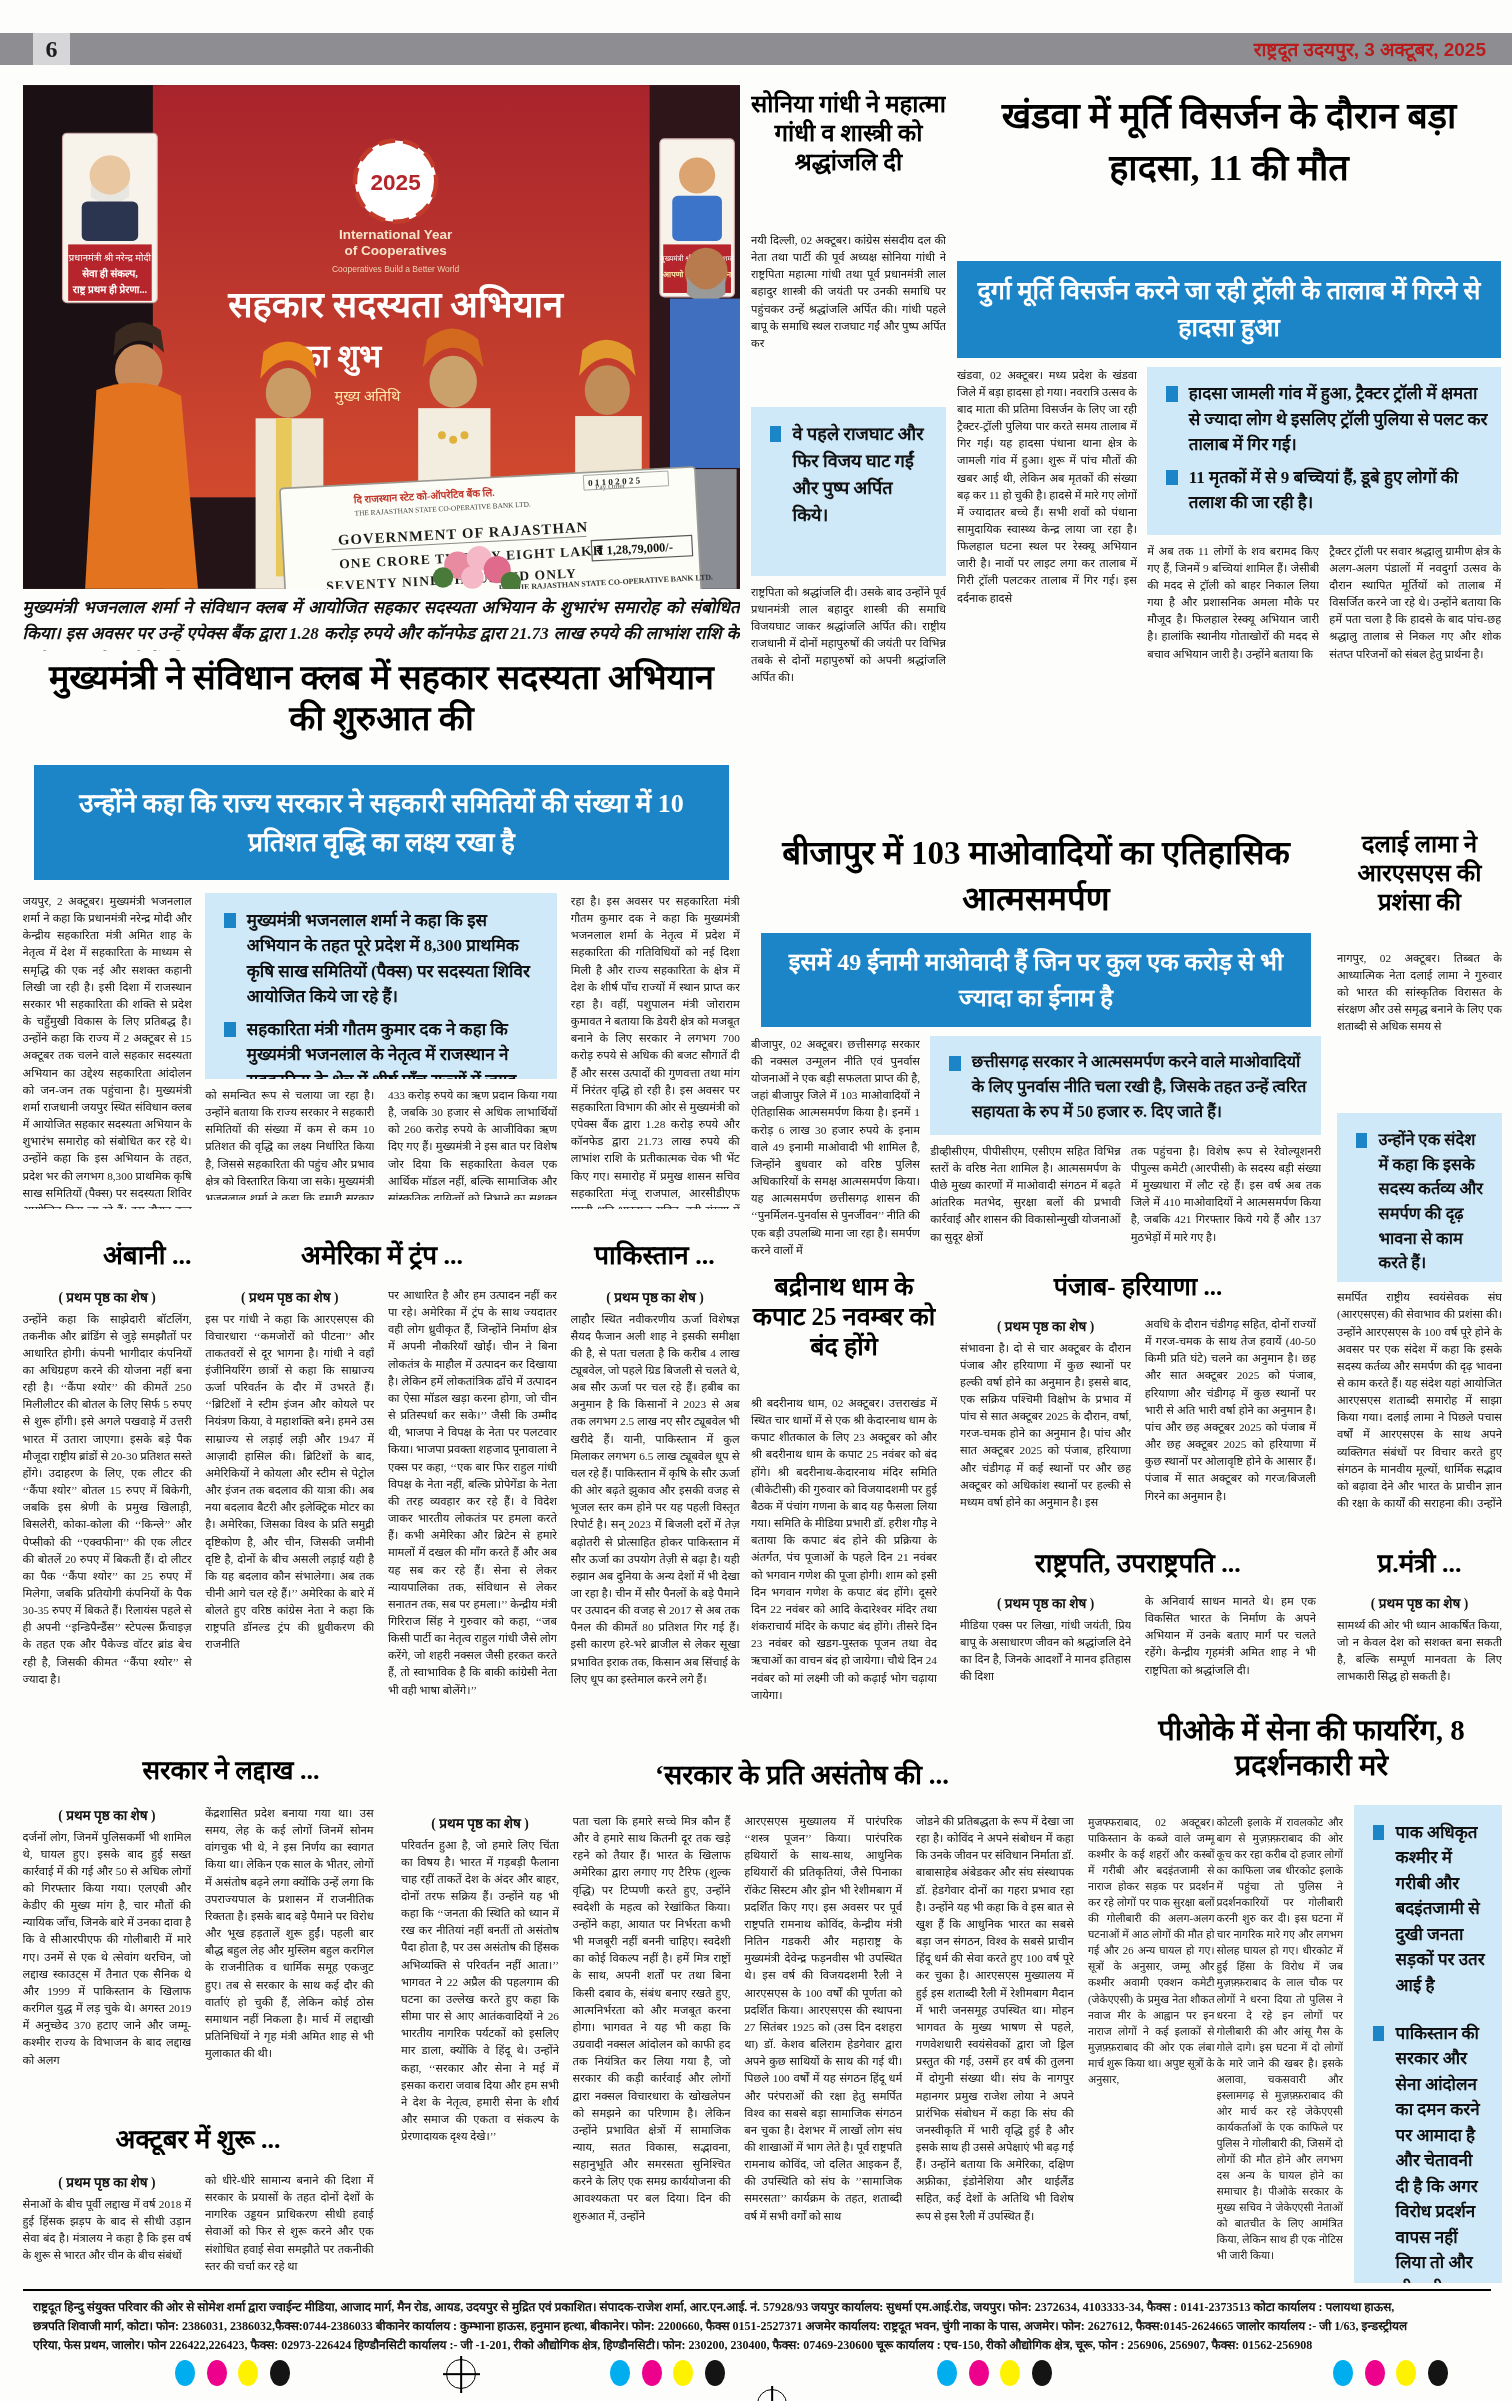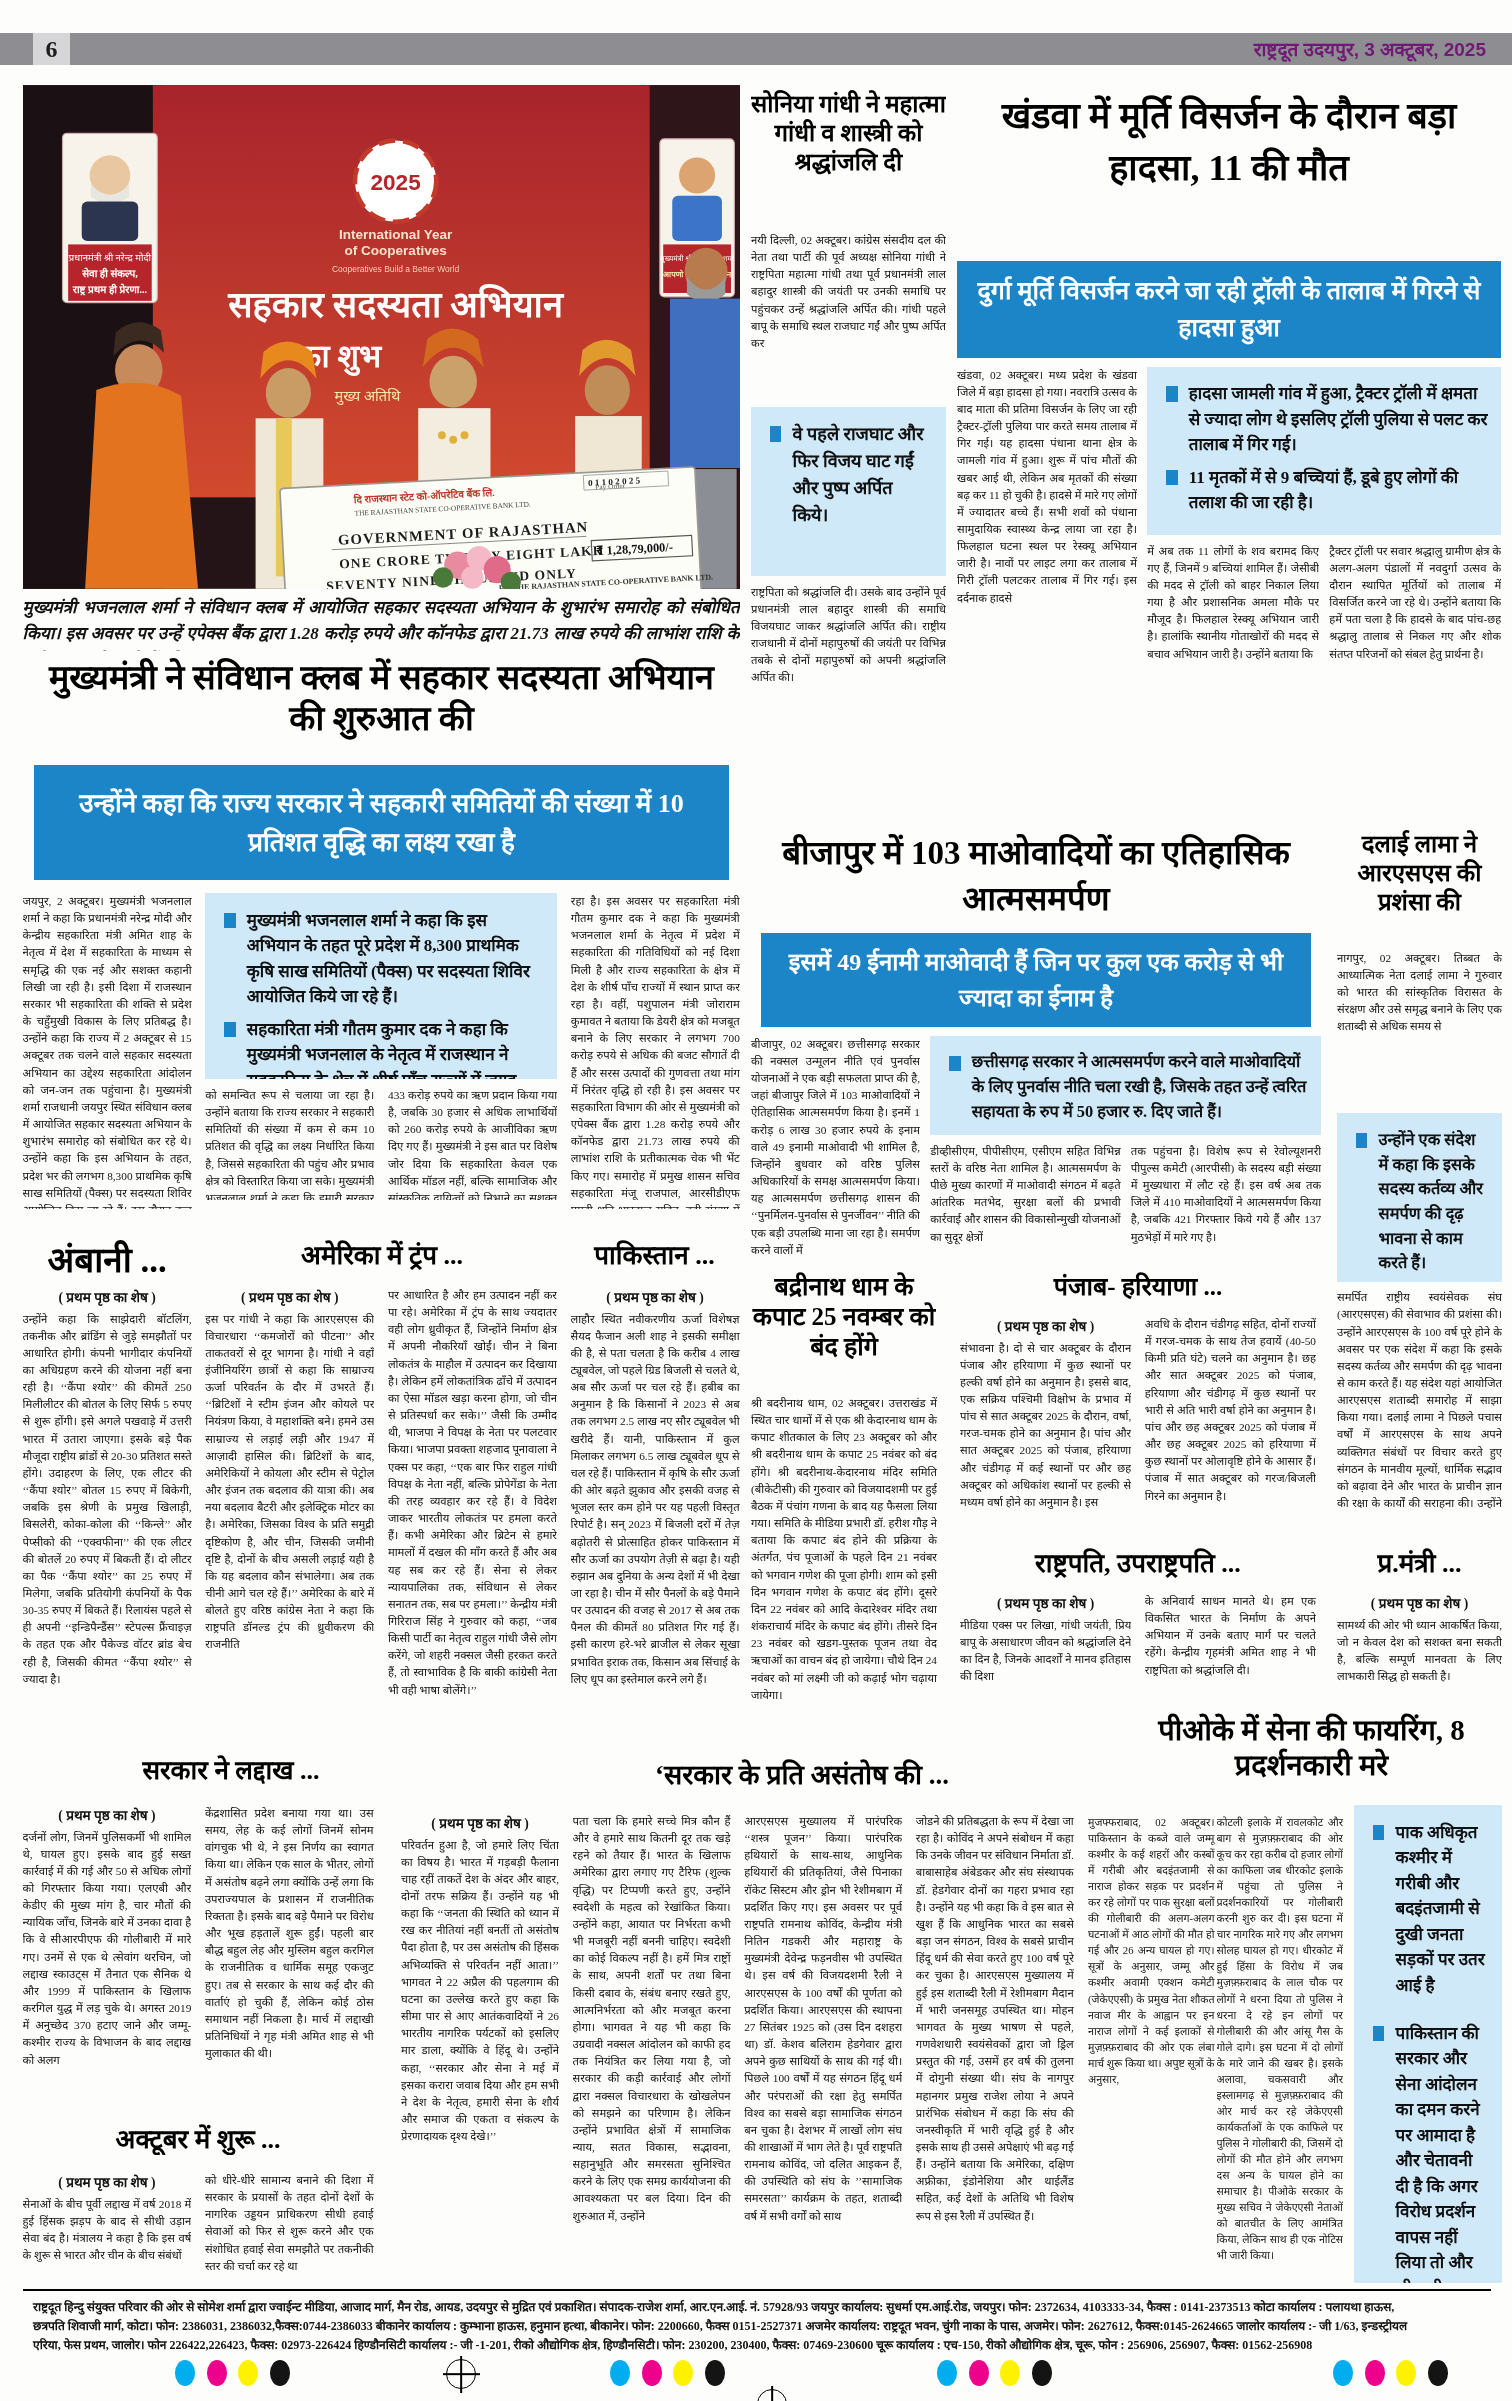--- a/index.html
+++ b/index.html
@@ -2,21 +2,21 @@
 <html style="font-size:9px"><head>
 <meta charset="utf-8">
 <style>
   html,body{margin:0;padding:0;background:#e8e8e8;}
   #paper{position:relative;width:1512px;height:2401px;background:#fdfdfb;
          font-family:"Liberation Serif",serif;color:#141414;overflow:hidden;}
   .abs{position:absolute;}
   .bar{background:#8e8e92;}
   .pagenum{background:#d6d6d8;color:#1d1d1d;font-weight:700;font-size:24px;
            display:flex;align-items:center;justify-content:center;}
-  .masthead{color:#701a75;font-weight:700;font-size:19px;display:flex;align-items:center;
+  .masthead{color:#b91c1c;font-weight:700;font-size:19px;display:flex;align-items:center;
             justify-content:flex-end;padding-right:26px;box-sizing:border-box;
             font-family:"Liberation Sans",sans-serif;}
   .hl{font-weight:800;color:#000;text-align:center;line-height:1.2;overflow:hidden;}
   .kicker{background:#1c85c7;color:#fff;font-weight:700;text-align:center;
           display:flex;align-items:center;justify-content:center;line-height:1.5;
           padding:5.6px 17px;box-sizing:border-box;}
   .bbox{background:#cfe9f8;padding:14.7px 13.6px;box-sizing:border-box;overflow:hidden;
         display:flex;flex-direction:column;gap:7px;}
   .bitem{position:relative;padding-left:28px;font-weight:700;line-height:1.5;color:#111;}
   .bitem::before{content:"";position:absolute;left:5.6px;top:5.1px;width:11.3px;height:15.2px;background:#1c85c7;}
@@ -155,21 +155,21 @@
         <div class="bitem" style="font-size:17px;">सहकारिता मंत्री गौतम कुमार दक ने कहा कि मुख्यमंत्री भजनलाल के नेतृत्व में राजस्थान ने सहकारिता के क्षेत्र में शीर्ष पाँच राज्यों में जगह प्राप्त की है।</div>
       </div>
       <div class="g2" style="margin-top:8px;height:113px;">
         <div class="body">को समन्वित रूप से चलाया जा रहा है। उन्होंने बताया कि राज्य सरकार ने सहकारी समितियों की संख्या में कम से कम 10 प्रतिशत की वृद्धि का लक्ष्य निर्धारित किया है, जिससे सहकारिता की पहुंच और प्रभाव क्षेत्र को विस्तारित किया जा सके। मुख्यमंत्री भजनलाल शर्मा ने कहा कि हमारी सरकार ने अब तक 77 लाख से अधिक किसानों को 42,765 करोड़ रुपये का ब्याज मुक्त अल्पकालीन फसली ऋण वितरित किया है। इसके अलावा, 2.48 लाख नए किसानों को</div>
         <div class="body">433 करोड़ रुपये का ऋण प्रदान किया गया है, जबकि 30 हजार से अधिक लाभार्थियों को 260 करोड़ रुपये के आजीविका ऋण दिए गए हैं। मुख्यमंत्री ने इस बात पर विशेष जोर दिया कि सहकारिता केवल एक आर्थिक मॉडल नहीं, बल्कि सामाजिक और सांस्कृतिक दायित्वों को निभाने का सशक्त माध्यम भी है।</div>
       </div>
     </div>
     <div class="body">रहा है। इस अवसर पर सहकारिता मंत्री गौतम कुमार दक ने कहा कि मुख्यमंत्री भजनलाल शर्मा के नेतृत्व में प्रदेश में सहकारिता की गतिविधियों को नई दिशा मिली है और राज्य सहकारिता के क्षेत्र में देश के शीर्ष पाँच राज्यों में स्थान प्राप्त कर रहा है। वहीं, पशुपालन मंत्री जोराराम कुमावत ने बताया कि डेयरी क्षेत्र को मजबूत बनाने के लिए सरकार ने लगभग 700 करोड़ रुपये से अधिक की बजट सौगातें दी हैं और सरस उत्पादों की गुणवत्ता तथा मांग में निरंतर वृद्धि हो रही है। इस अवसर पर सहकारिता विभाग की ओर से मुख्यमंत्री को एपेक्स बैंक द्वारा 1.28 करोड़ रुपये और कॉनफेड द्वारा 21.73 लाख रुपये की लाभांश राशि के प्रतीकात्मक चेक भी भेंट किए गए। समारोह में प्रमुख शासन सचिव सहकारिता मंजू राजपाल, आरसीडीएफ एमडी श्रुति भारद्वाज सहित, बड़ी संख्या में सहकारिता सदस्य उपस्थित थे।</div>
   </div>
 
-  <div class="abs hl" style="left:22.6px;top:1240px;width:169px;font-size:35px;">अंबानी ...</div>
+  <div class="abs hl" style="left:22.6px;top:1240px;width:169px;font-size:26px;text-align:right;">अंबानी ...</div>
   <div class="abs hl" style="left:206px;top:1240px;width:352px;font-size:26px;">अमेरिका में ट्रंप ...</div>
   <div class="abs hl" style="left:570px;top:1240px;width:169px;font-size:26px;">पाकिस्तान ...</div>
 
   <div class="abs g4" style="left:22.6px;top:1287px;width:717px;height:440px;">
     <div style="overflow:hidden;">
       <div class="note">( प्रथम पृष्ठ का शेष )</div>
       <div class="body">उन्होंने कहा कि साझेदारी बॉटलिंग, तकनीक और ब्रांडिंग से जुड़े समझौतों पर आधारित होगी। कंपनी भागीदार कंपनियों का अधिग्रहण करने की योजना नहीं बना रही है। ‘‘कैंपा श्योर’’ की कीमतें 250 मिलीलीटर की बोतल के लिए सिर्फ 5 रुपए से शुरू होंगी। इसे अगले पखवाड़े में उत्तरी भारत में उतारा जाएगा। इसके बड़े पैक मौजूदा राष्ट्रीय ब्रांडों से 20-30 प्रतिशत सस्ते होंगे। उदाहरण के लिए, एक लीटर की ‘‘कैंपा श्योर’’ बोतल 15 रुपए में बिकेगी, जबकि इस श्रेणी के प्रमुख खिलाड़ी, बिसलेरी, कोका-कोला की ‘‘किन्ले’’ और पेप्सीको की ‘‘एक्वफीना’’ की एक लीटर की बोतलें 20 रुपए में बिकती हैं। दो लीटर का पैक ‘‘कैंपा श्योर’’ का 25 रुपए में मिलेगा, जबकि प्रतियोगी कंपनियों के पैक 30-35 रुपए में बिकते हैं। रिलायंस पहले से ही अपनी ‘‘इन्डिपैन्डैंस’’ स्टेपल्स फ्रैंचाइज़ के तहत एक और पैकेज्ड वॉटर ब्रांड बेच रही है, जिसकी कीमत ‘‘कैंपा श्योर’’ से ज्यादा है।</div>
     </div>
     <div style="overflow:hidden;">
       <div class="note">( प्रथम पृष्ठ का शेष )</div>

